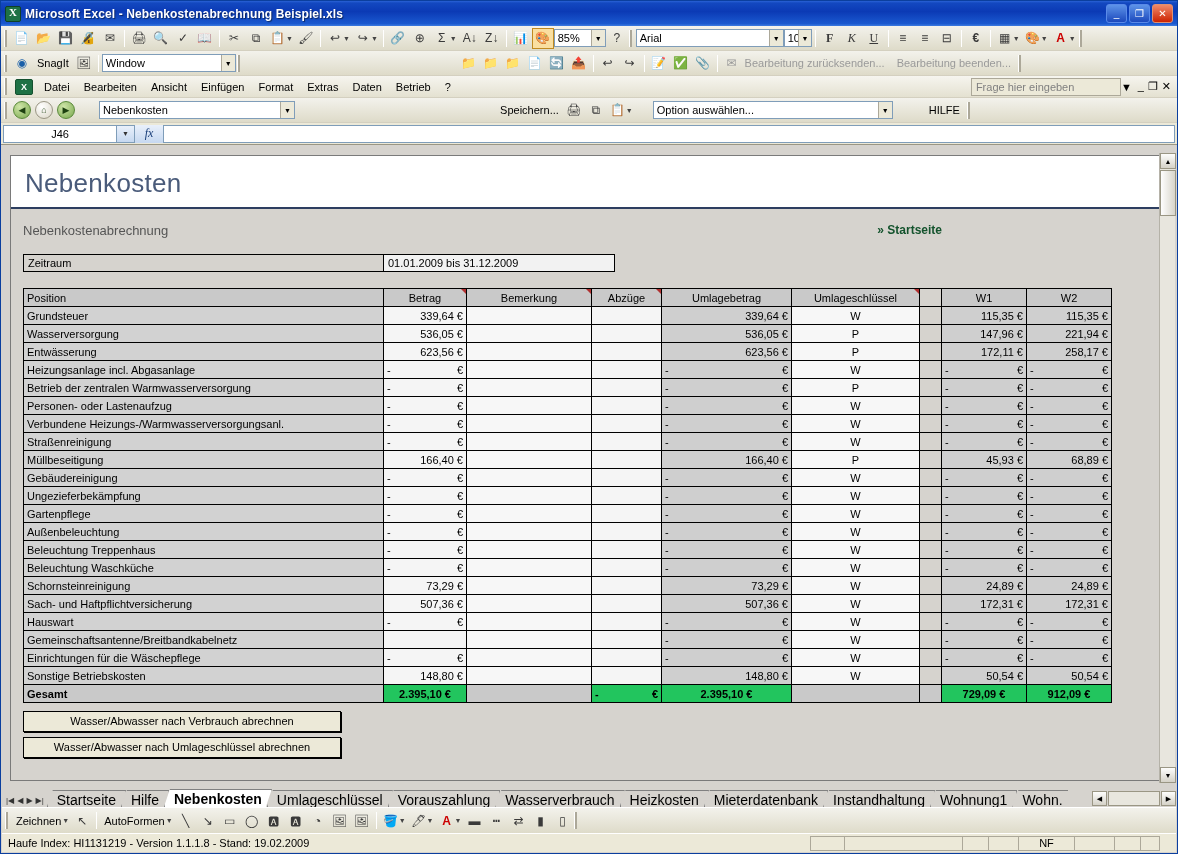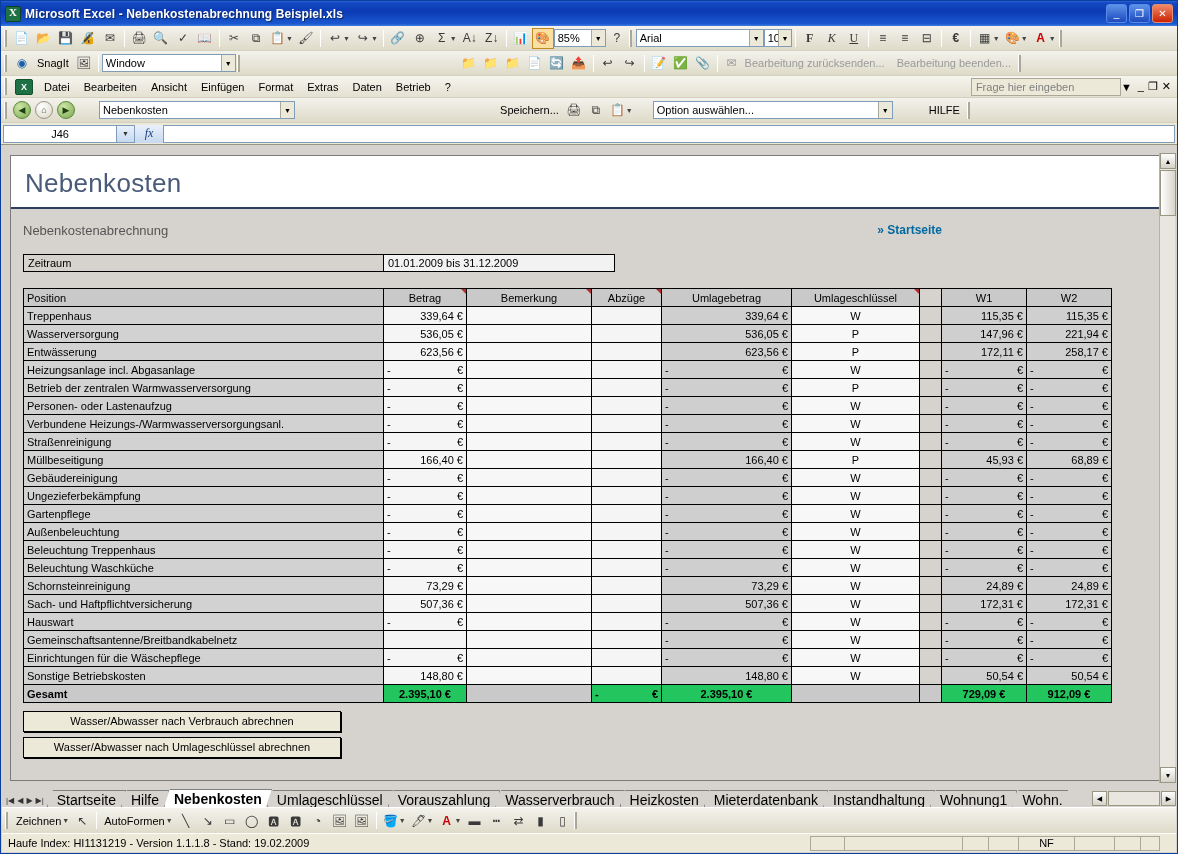--- a/index.html
+++ b/index.html
@@ -47,21 +47,21 @@
   .ticon.sel{ background:#fadfa0; border:1px solid #c08a20;}
   .sep{ width:1px;height:17px;background:#aca899;margin:0 3px;flex:0 0 auto;
         border-right:1px solid #fff;}
   .arrowd{ font-size:7px; color:#444; margin-left:-3px; margin-right:2px;}
   .combo{ height:18px;border:1px solid #7f9db9;background:#fff;display:flex;
     align-items:center;padding:0 0 0 3px; font-size:11px; flex:0 0 auto;}
   .combo .cb-txt{ flex:1 1 auto; overflow:hidden;white-space:nowrap;}
   .combo .cb-arw{ width:14px;height:16px;background:#ece9d8;border-left:1px solid #aca899;
     display:flex;align-items:center;justify-content:center;font-size:7px;}
   .zoombox{ width:52px;}
-  .fontbox{ width:128px;}
+  .fontbox{ width:148px;}
   .sizebox{ width:28px;}
 
   .menu{ display:flex; align-items:center; height:100%; }
   .menu .mi{ padding:2px 7px; font-size:11px; white-space:nowrap;}
   .xlicon{ width:18px;height:16px;margin:0 4px 0 4px;background:#1e7145;border:1px solid #14512f;
     border-radius:2px;color:#fff;font-size:9px;font-weight:bold;display:flex;
     align-items:center;justify-content:center;flex:0 0 auto;}
   .askbox{ margin-left:auto; width:150px; height:18px; border:1px solid #aca899;
     background:#ece9d8; color:#808080; font-size:11px; display:flex;align-items:center;
     padding-left:4px; }
@@ -90,21 +90,21 @@
   
   .sheetwrap{ position:absolute; left:1px; top:152px; width:1174px; height:630px;
     background:#d6d3ce; }
   .sheet{ position:absolute; left:8px; top:2px; width:1150px; height:626px;
     background:#d6d3ce; border:1px solid #7a7a7a; overflow:hidden;}
   .sheet-head{ background:#fff; padding:12px 0 8px 14px; border-bottom:2px solid #2d3e60;}
   .sheet-head .h1{ font-size:26px; color:#4a5b7a; font-weight:normal; letter-spacing:.3px;}
   .sheet-body{ padding:14px 12px 0 12px; }
   .subrow{ display:flex; align-items:flex-start; }
   .subtitle{ font-size:13px;color:#555; }
-  .startlink{ margin-left:auto; margin-right:205px; font-size:12px;font-weight:bold;color:#0369a1;}
+  .startlink{ margin-left:auto; margin-right:205px; font-size:12px;font-weight:bold;color:#14532d;}
 
   .zrow{ margin-top:16px; display:flex; width:592px; border:1px solid #000;}
   .zrow .zlab{ flex:1 1 auto; padding:2px 4px; background:#d6d3ce; font-size:11px;
     border-right:1px solid #000;}
   .zrow .zval{ width:230px; padding:2px 4px; background:#f2f2f2; font-size:11px;}
 
   table.grid{ border-collapse:collapse; margin-top:16px; table-layout:fixed;}
   table.grid td, table.grid th{ border:1px solid #000; font-size:11px;
     padding:1px 3px; height:18px; font-weight:normal; overflow:hidden; white-space:nowrap;}
   th.hd{ background:#c9c9c9; font-weight:bold; text-align:center; position:relative;}
@@ -376,21 +376,21 @@
               <th class="hd cmt">Abzüge</th>
               <th class="hd">Umlagebetrag</th>
               <th class="hd cmt">Umlageschlüssel</th>
               <td class="gap"></td>
               <th class="hd">W1</th>
               <th class="hd">W2</th>
             </tr>
           </thead>
           <tbody id="tbody">
               <tr>
-                <td class="pos">Treppenhaus</td>
+                <td class="pos">Grundsteuer</td>
                 <td class="num">339,64 €</td>
                 <td class="blank"></td>
                 <td class="num"></td>
                 <td class="num shade">339,64 €</td>
                 <td class="key">W</td>
                 <td class="gap"></td>
                 <td class="num shade">115,35 €</td>
                 <td class="num shade">115,35 €</td>
               </tr>
               <tr>

